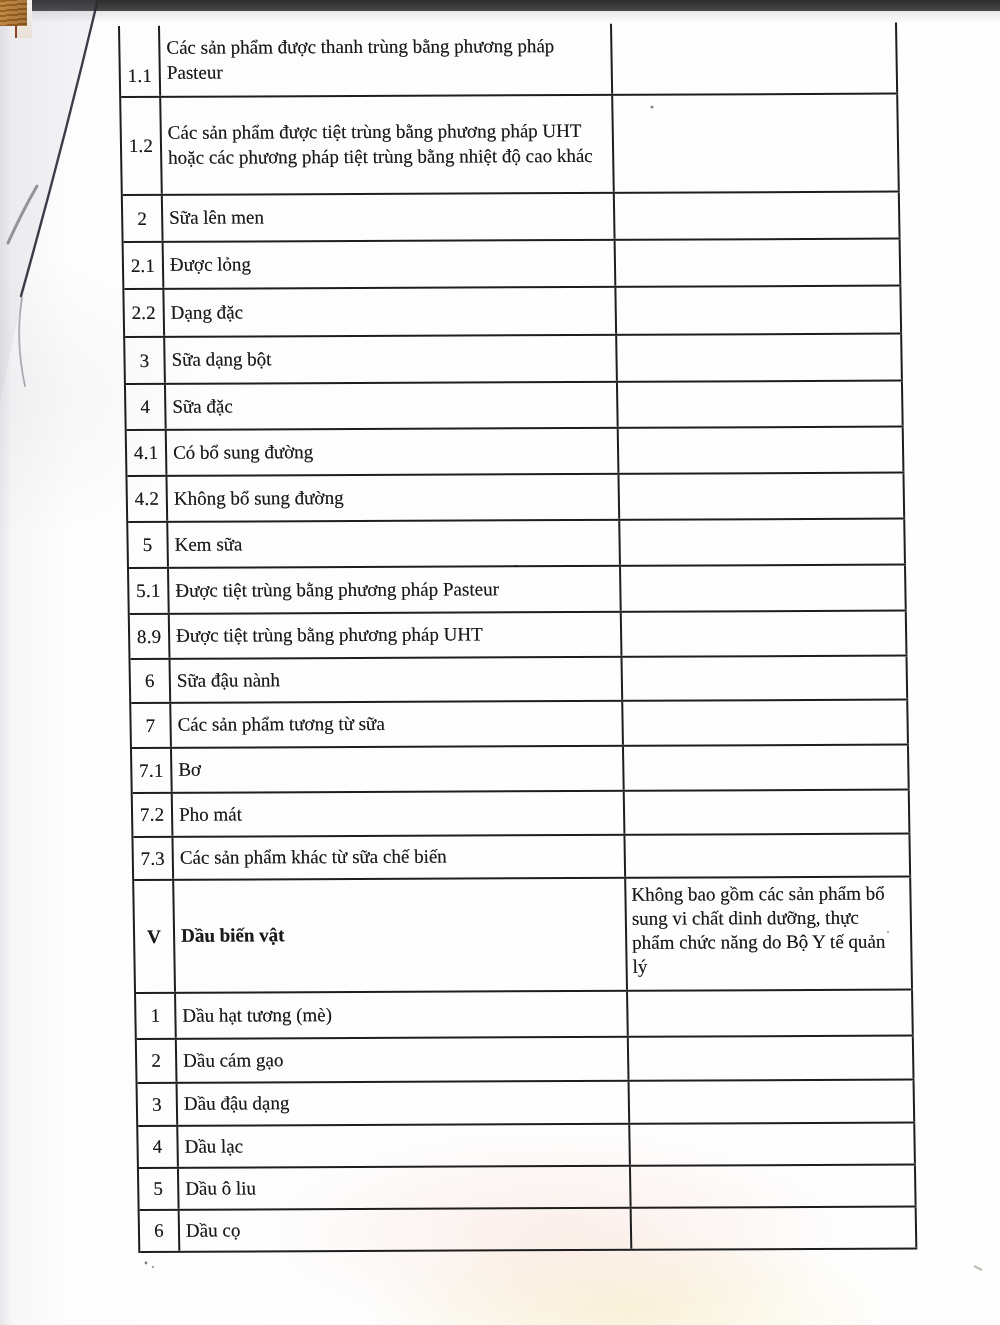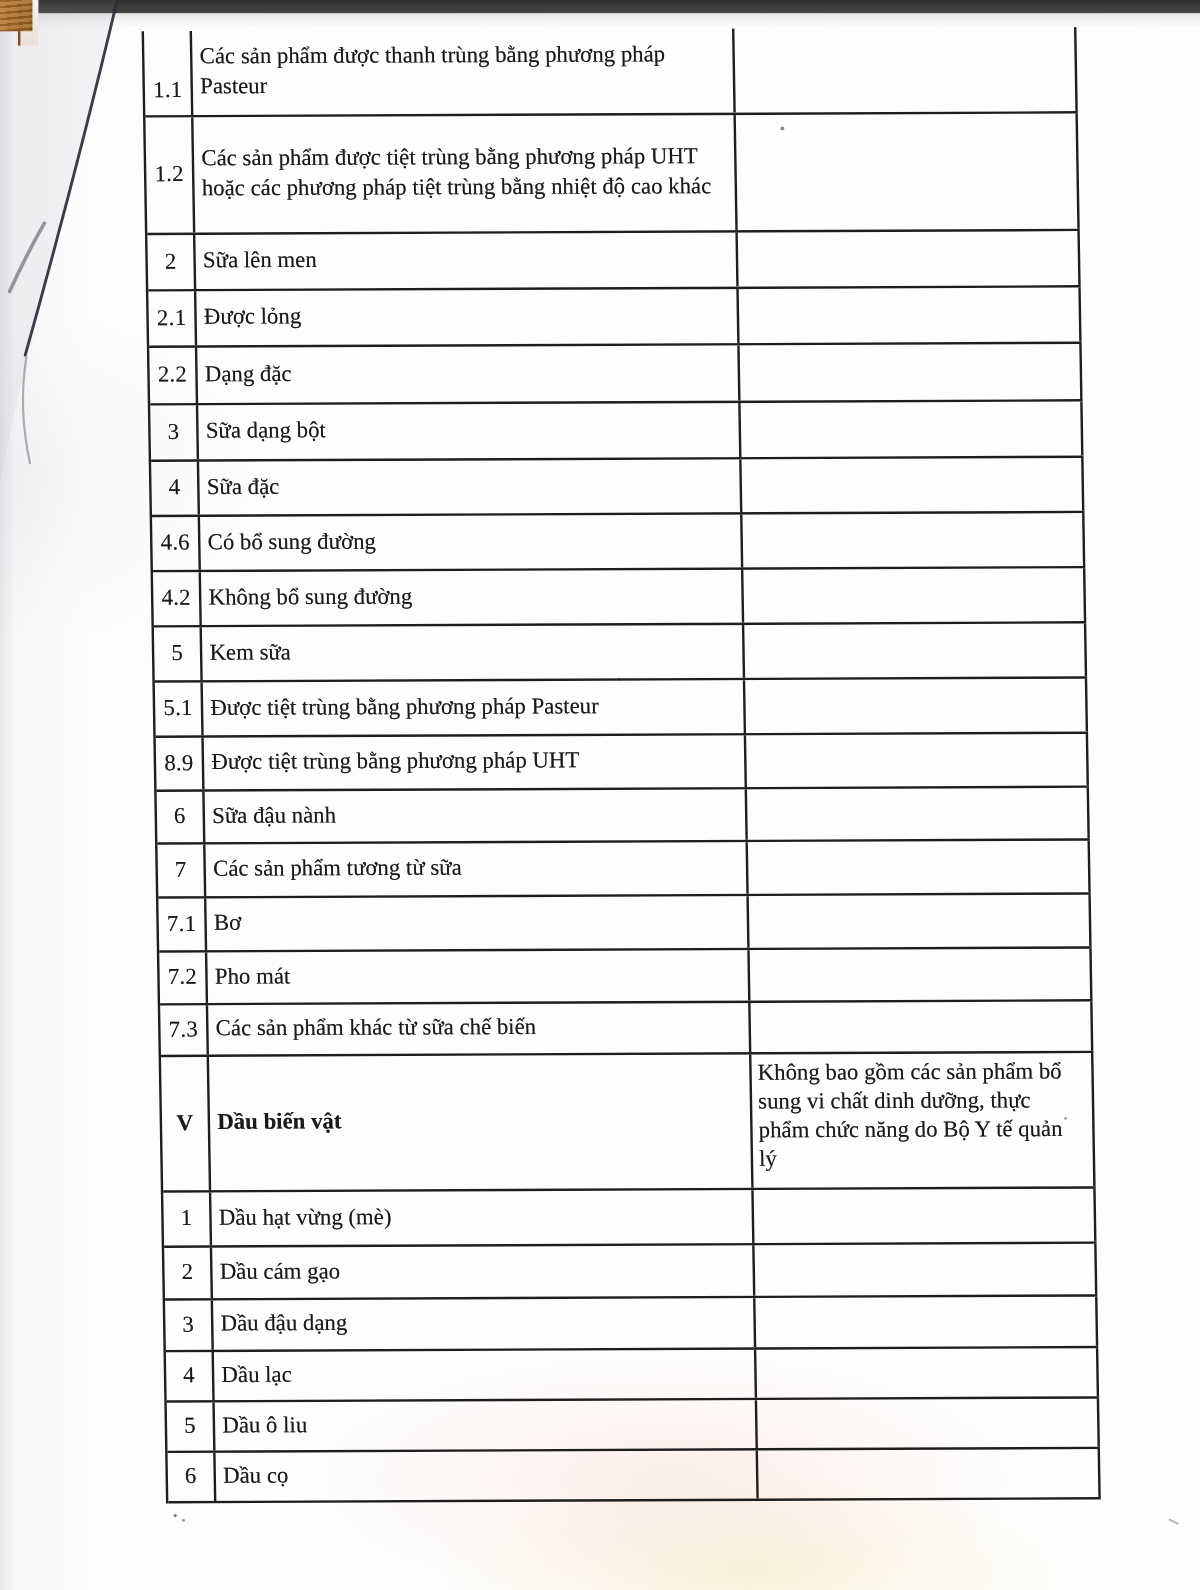--- a/index.html
+++ b/index.html
@@ -139,21 +139,21 @@
     </div>
     <div class="cell desc">
       <span>Sữa đặc</span>
     </div>
     <div class="cell note">
       <span></span>
     </div>
   </div>
       <div class="row" style="min-height: 46px;">
     <div class="cell no">
-      <span>4.6</span>
+      <span>4.1</span>
     </div>
     <div class="cell desc">
       <span>Có bổ sung đường</span>
     </div>
     <div class="cell note">
       <span></span>
     </div>
   </div>
       <div class="row" style="min-height: 46px;">
     <div class="cell no">
@@ -263,21 +263,21 @@
     </div>
     <div class="cell note">
       <span>Không bao gồm các sản phẩm bổ sung vi chất dinh dưỡng, thực phẩm chức năng do Bộ Y tế quản lý</span>
     </div>
   </div>
       <div class="row" style="min-height: 46px;">
     <div class="cell no">
       <span>1</span>
     </div>
     <div class="cell desc">
-      <span>Dầu hạt vừng (mè)</span>
+      <span>Dầu hạt tương (mè)</span>
     </div>
     <div class="cell note">
       <span></span>
     </div>
   </div>
       <div class="row" style="min-height: 44px;">
     <div class="cell no">
       <span>2</span>
     </div>
     <div class="cell desc">

